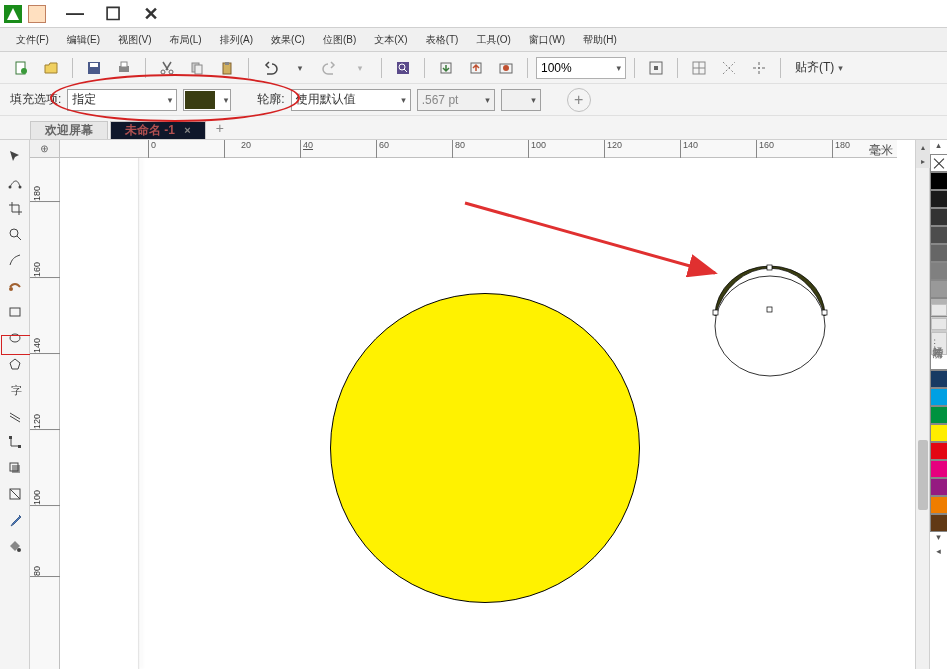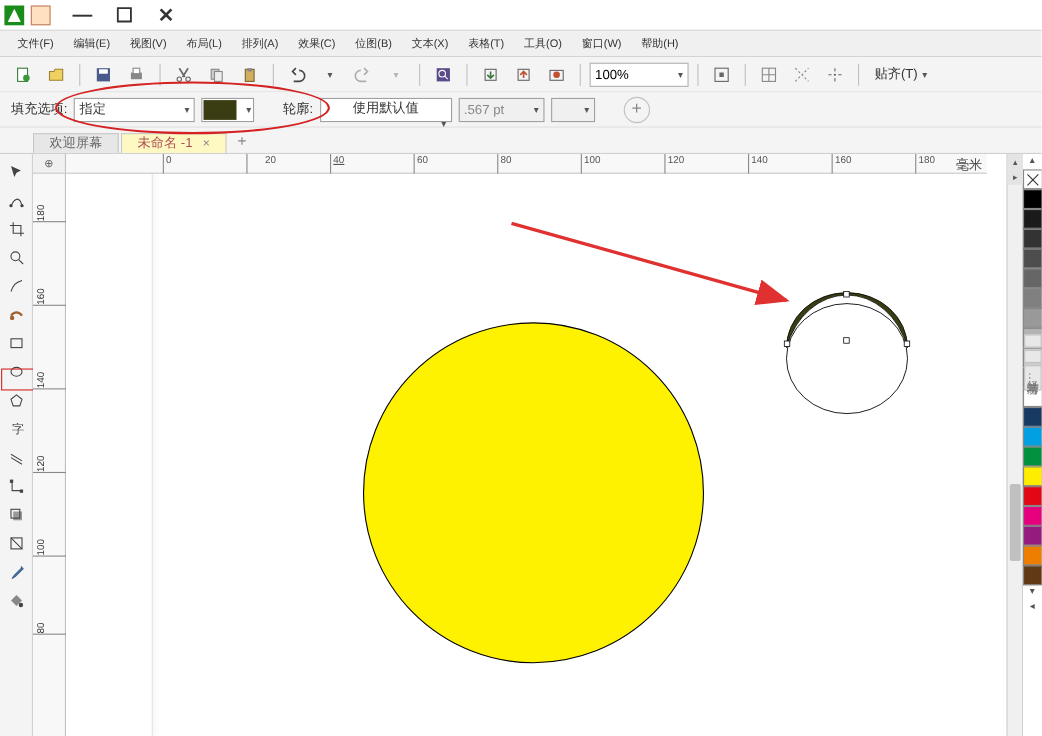--- a/index.html
+++ b/index.html
@@ -27,31 +27,31 @@
   .snap-combo { display:flex; align-items:center; gap:4px; padding: 0 6px; }
   
   
   .propbar { height: 32px; background: #f4f4f4; display: flex; align-items: center; padding: 0 10px; gap: 6px; border-bottom: 1px solid #e0e0e0; position: relative; }
   .prop-label { font-size: 12px; }
   .prop-combo { height: 22px; border: 1px solid #a0a0a0; background: #fff; display:flex; align-items:center; padding:0 4px; font-size:12px; }
   .prop-combo .dd { margin-left: auto; font-size: 9px; }
   .fill-combo { width: 110px; }
   .color-swatch-combo { width: 48px; display:flex; align-items:center; border:1px solid #a0a0a0; height:22px; background:#fff; }
   .color-swatch-combo .swatch { width: 30px; height:18px; margin:1px;}
-  .outline-combo { width: 120px; flex-direction: column; }
+  .outline-combo { width: 120px; }
   .width-combo { width: 78px; color: #888; }
   .color-empty-combo { width: 40px; }
   .plus-btn { width: 24px; height:24px; border:1px solid #c0c0c0; border-radius:50%; display:flex; align-items:center; justify-content:center; color:#888; font-size:16px;}
   
   .red-ellipse { position:absolute; border: 2.5px solid #d42222; border-radius: 50%; pointer-events: none; }
   
   
   .doc-tabs { height: 24px; background: #f4f4f4; display:flex; align-items:flex-end; padding-left: 30px; gap:0; border-bottom:1px solid #d0d0d0;}
-  .doc-tab { padding: 0 14px; font-size:12px; background:#e7e7e7; border:1px solid #c8c8c8; border-bottom:none; margin-right:2px; cursor:pointer;}
-  .doc-tab.active { background:#fef9c3; color:#b05050; }
+  .doc-tab { padding: 0 14px; font-size:12px; background:#e7e7e7; border:1px solid #c8c8c8; border-bottom:none; margin-right:2px; cursor:pointer;font-weight:bold;}
+  .doc-tab.active { background:#0f172a; color:#b05050; }
   .doc-tab.inactive { color:#666; }
   .tab-close { margin-left:6px; font-size:11px; color:#888; }
   
   
   .workarea { position: relative; display: flex; flex-direction: row; height: calc(669px - 28px - 24px - 32px - 32px - 24px); }
   
   
   .toolbox { width: 30px; background:#f4f4f4; border-right:1px solid #d0d0d0; display:flex; flex-direction:column; align-items:center; padding-top:4px; gap:2px; }
   .toolbox .tbx { width: 26px; height: 24px; display:flex; align-items:center; justify-content:center; cursor:pointer; color:#555; border:1px solid transparent; }
   

